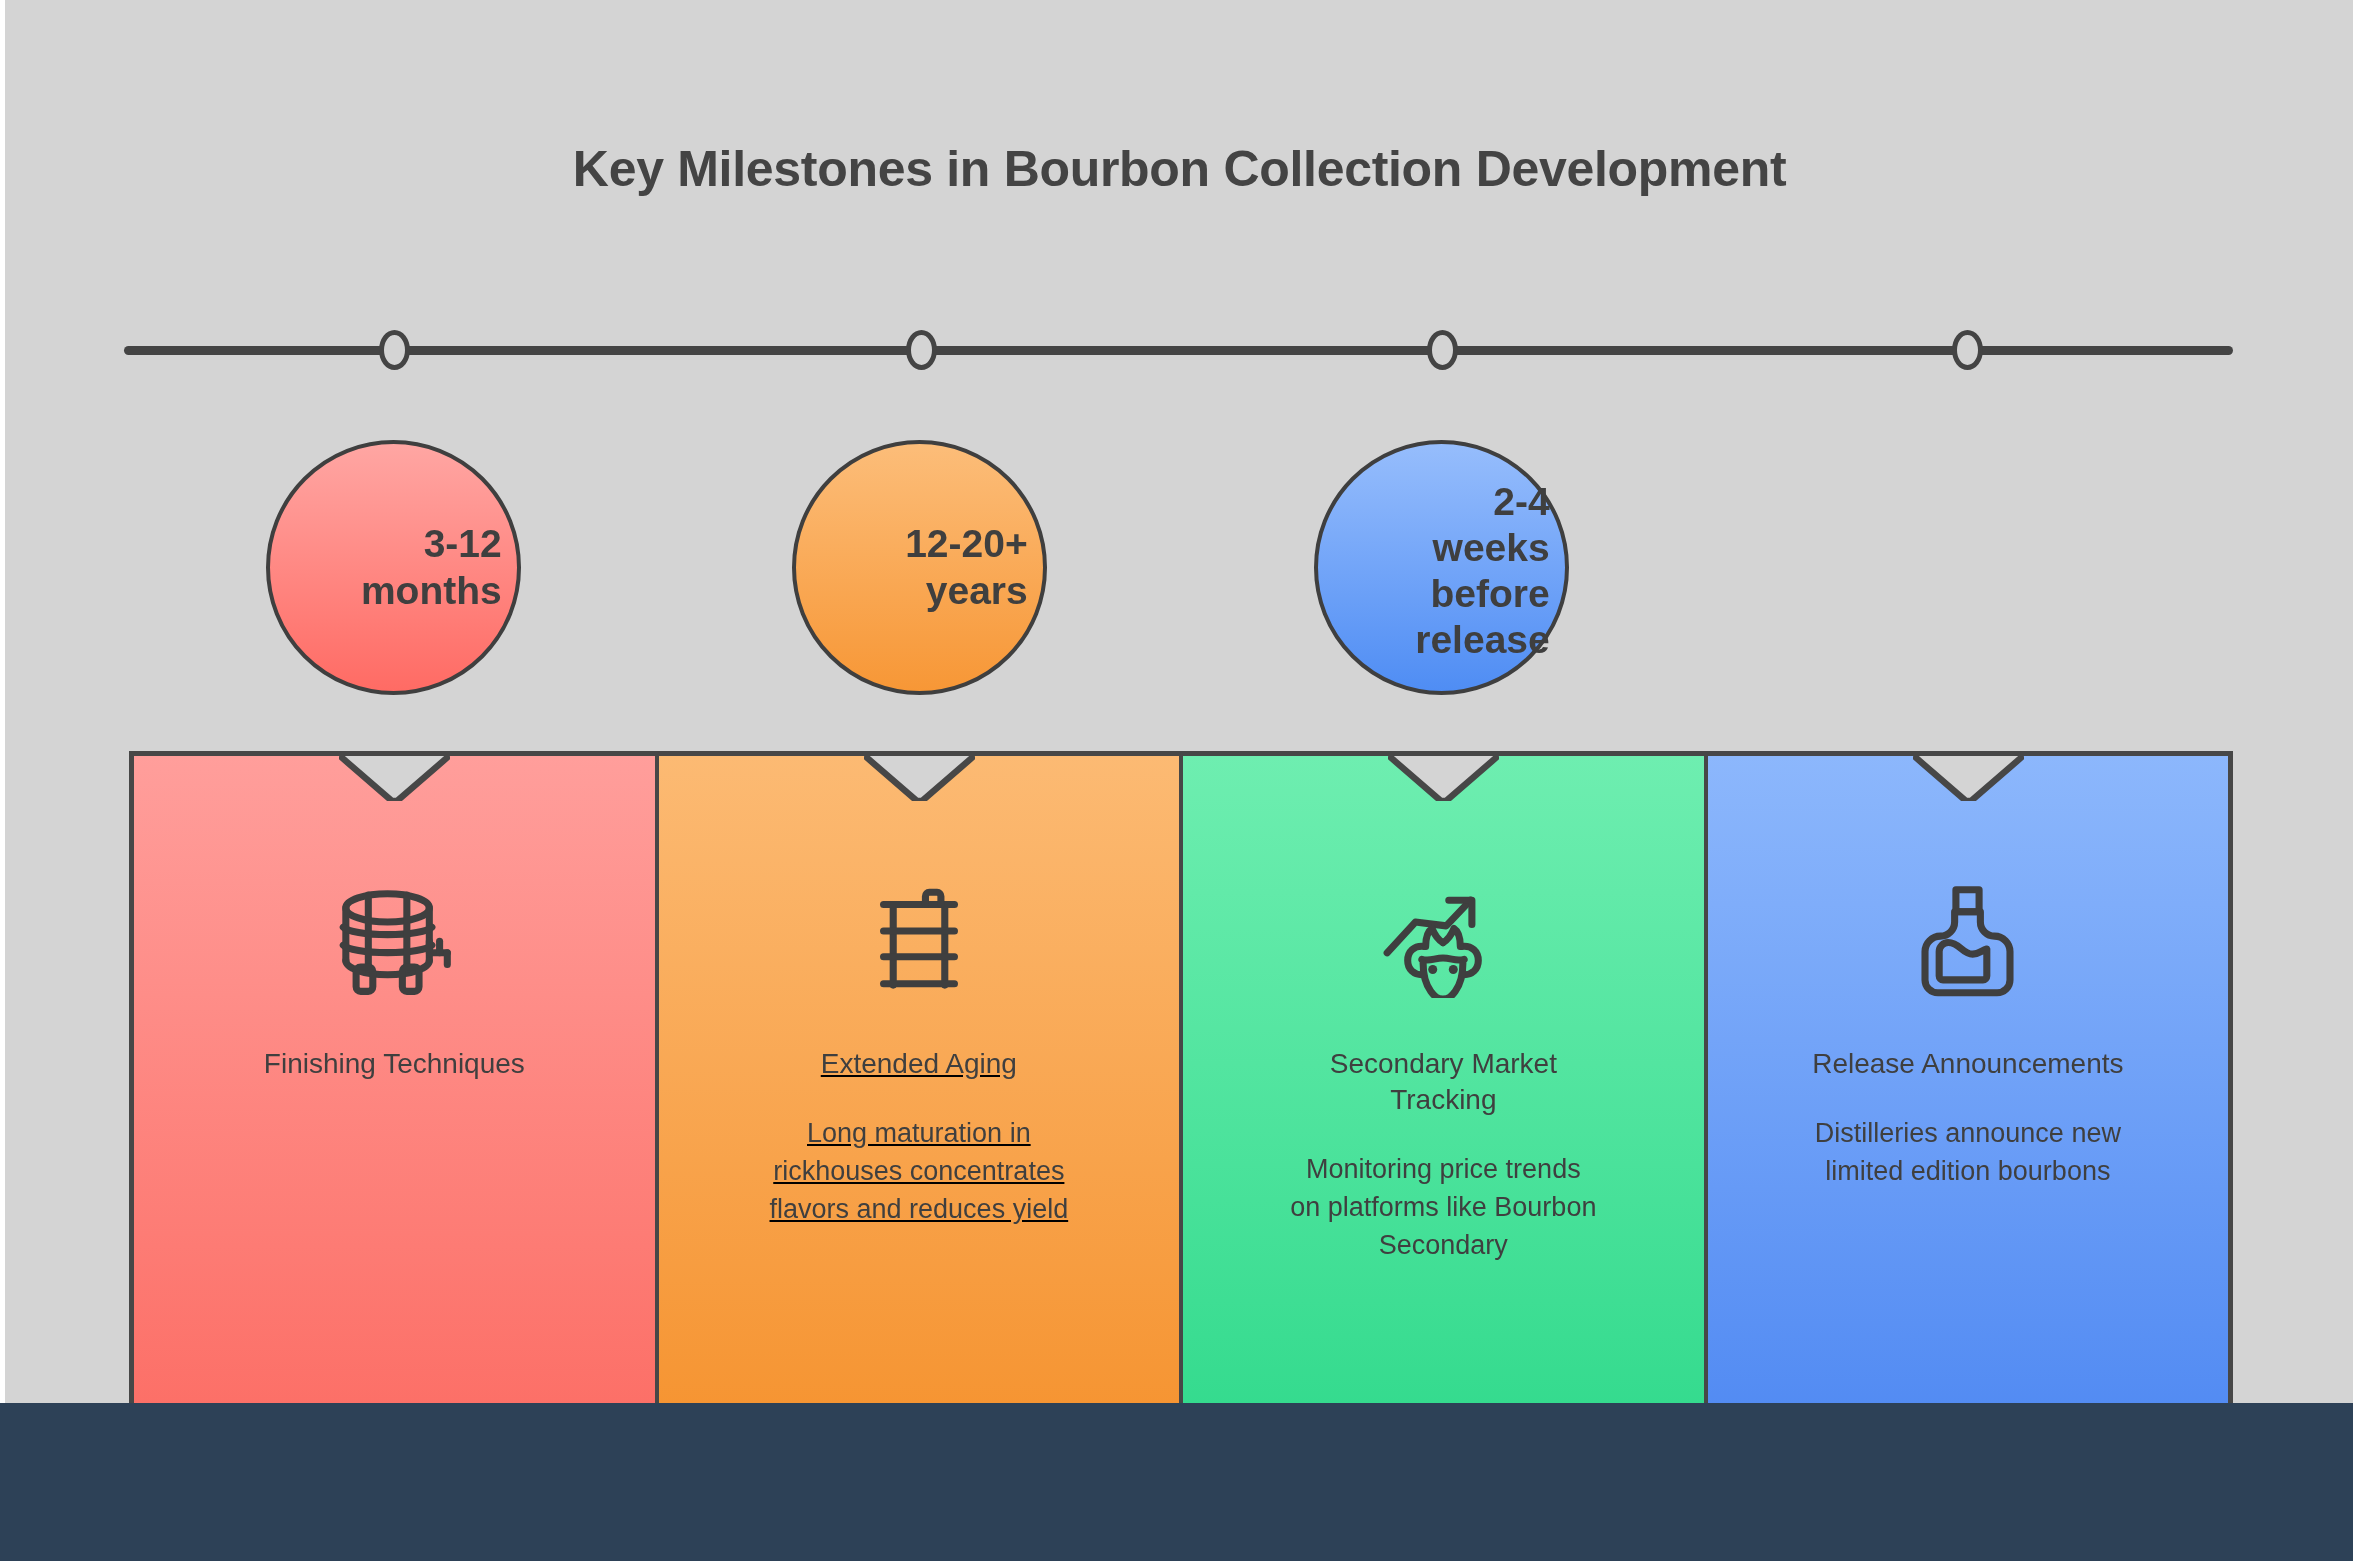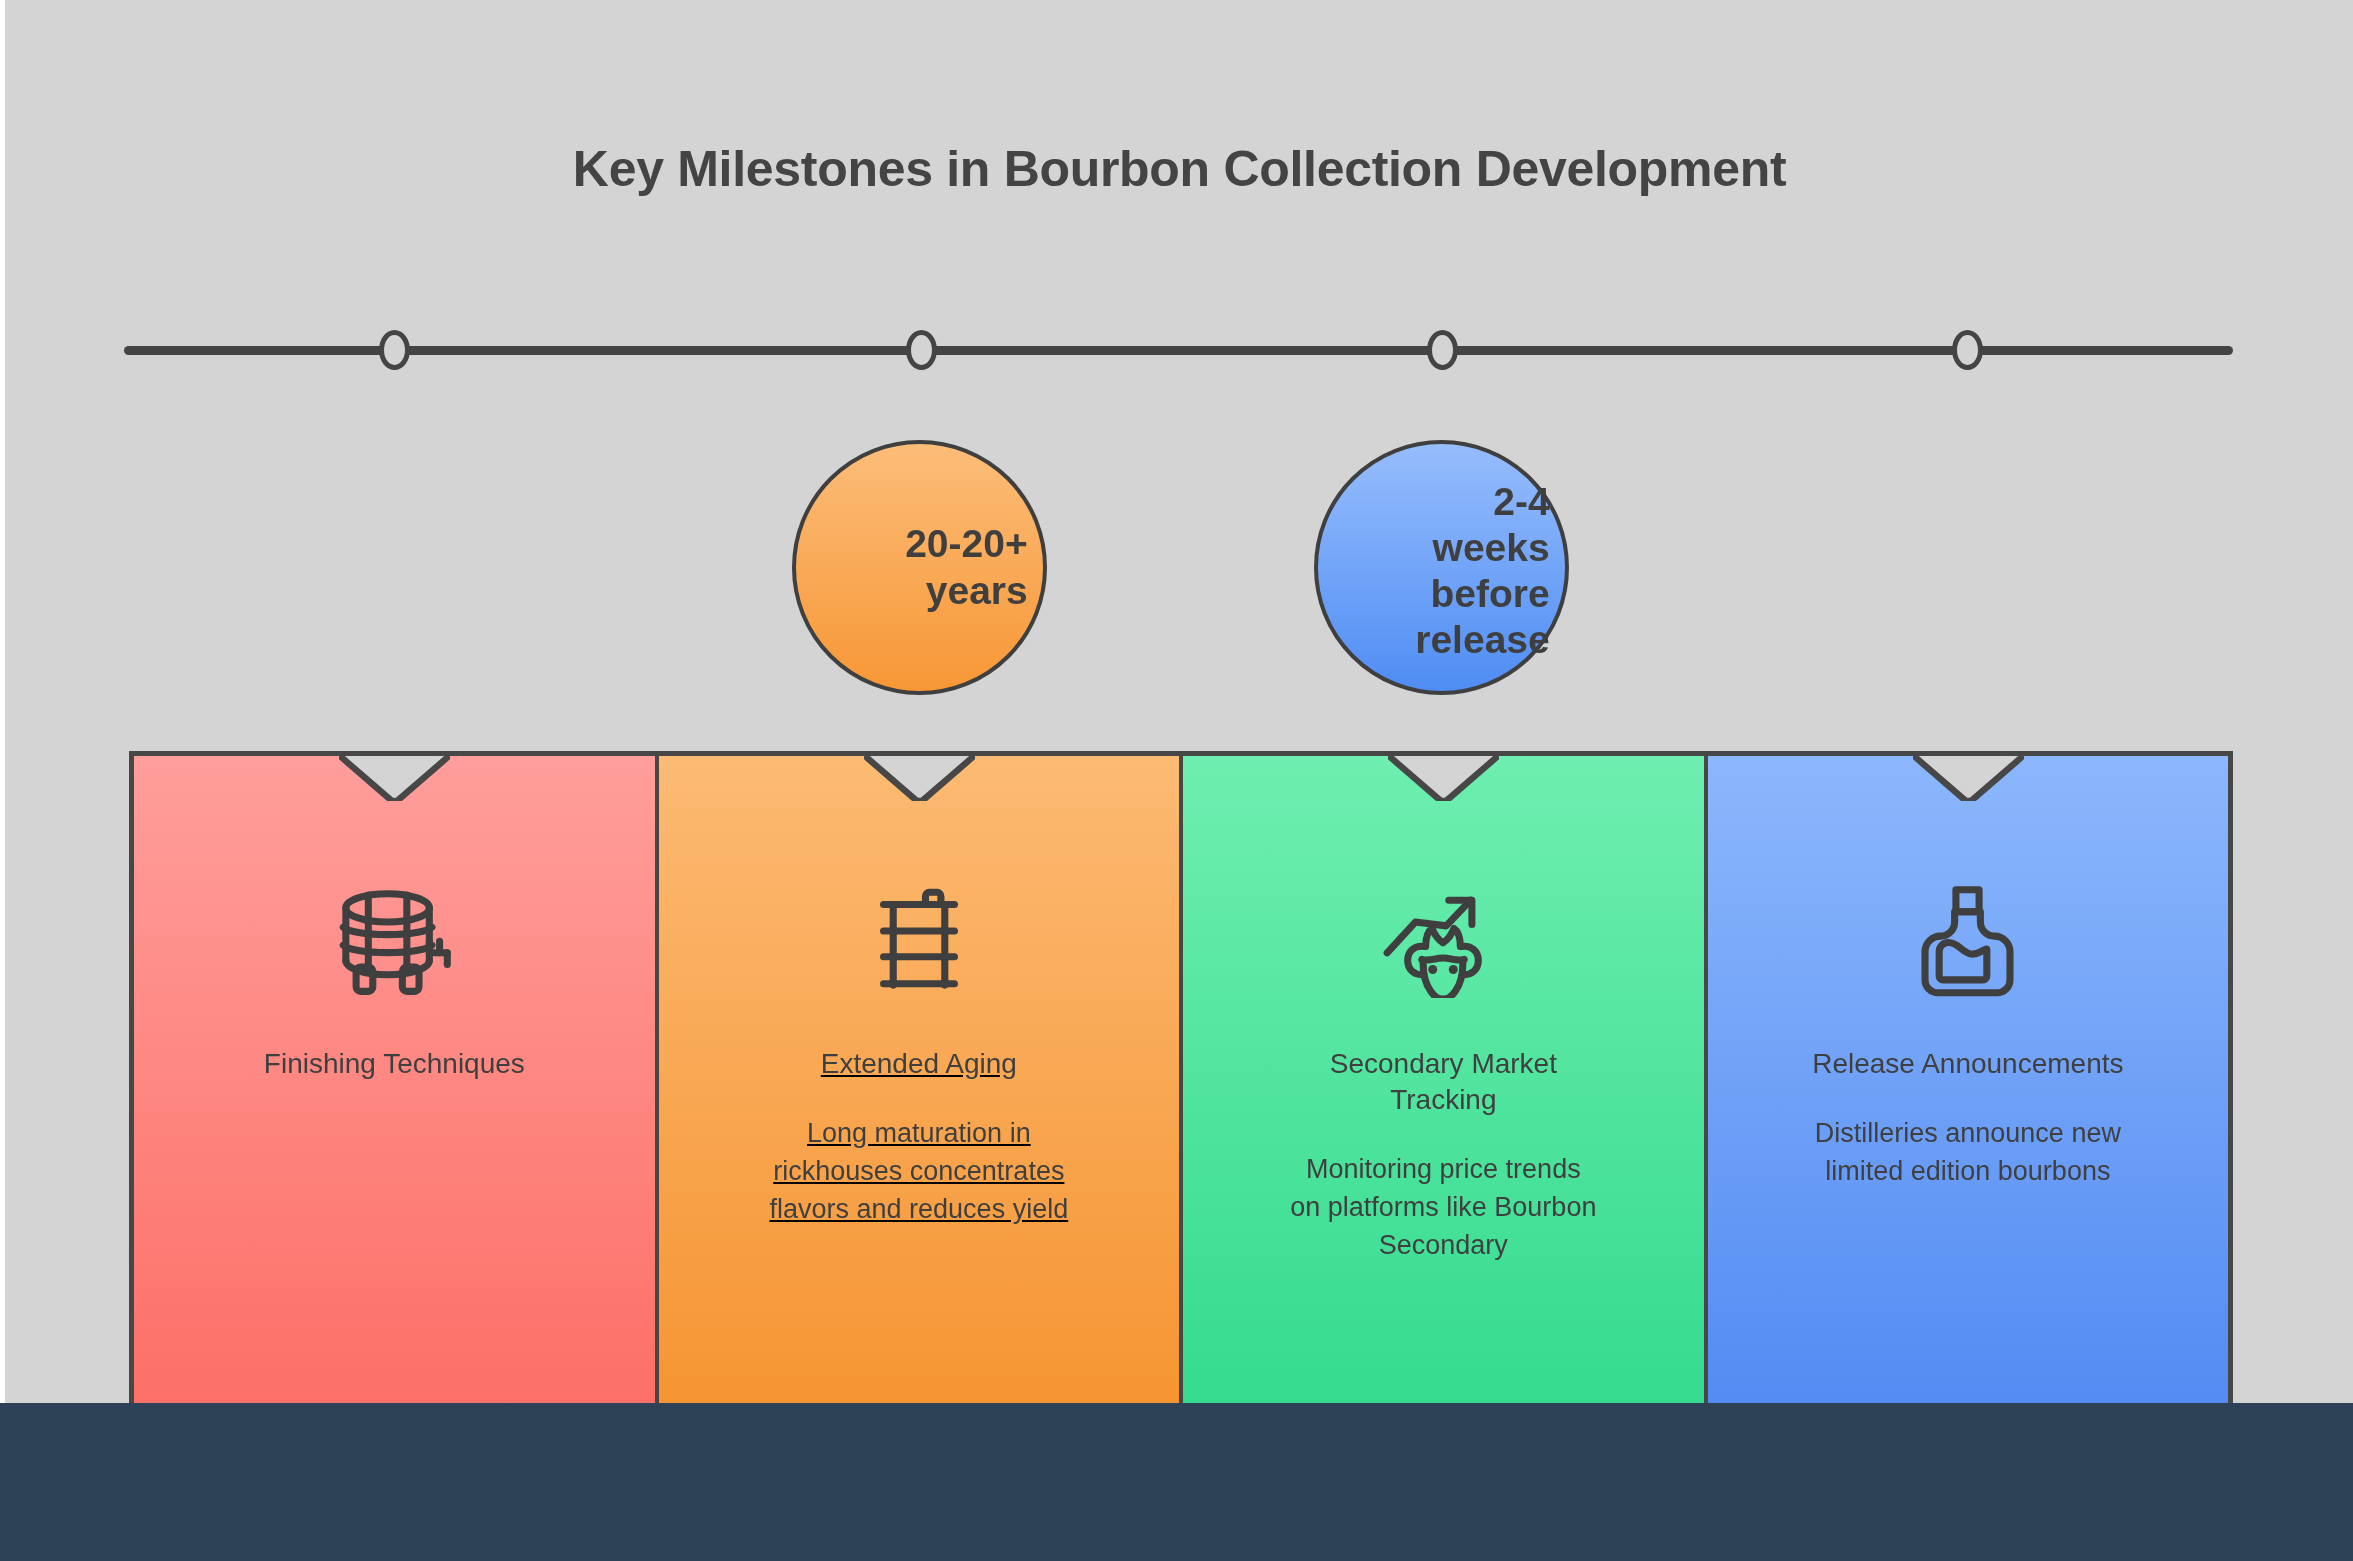--- a/index.html
+++ b/index.html
@@ -177,23 +177,27 @@
     <div id="title">Key Milestones in Bourbon Collection Development</div>
 
     <div id="timeline">
       <div id="timeline-line"></div>
       <div class="tl-node" style="left:12.8%"></div>
       <div class="tl-node" style="left:37.8%"></div>
       <div class="tl-node" style="left:62.5%"></div>
       <div class="tl-node" style="left:87.4%"></div>
     </div>
 
+    <div class="circle c-red" style="left:388px">
+      <span class="ctxt" style="white-space:pre-line">3-12
+months</span>
+    </div>
 
     <div class="circle c-orange" style="left:914px">
-      <span class="ctxt" style="white-space:pre-line">20-20+
+      <span class="ctxt" style="white-space:pre-line">12-20+
 years</span>
     </div>
 
     <div class="circle c-blue overflow" style="left:1436px">
       <span class="ctxt" style="white-space:pre-line">2-4
 weeks
 before
 release</span>
     </div>
 

